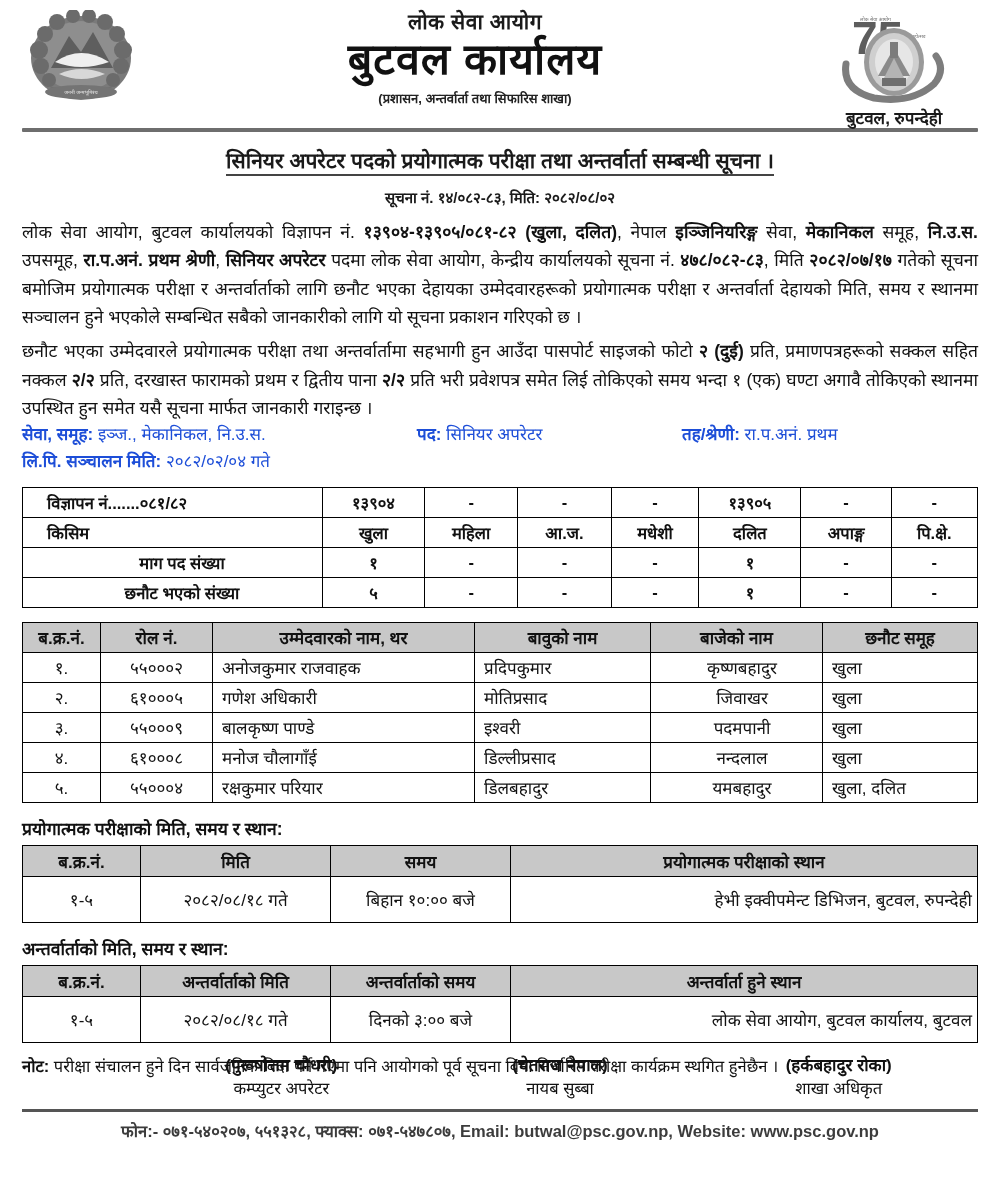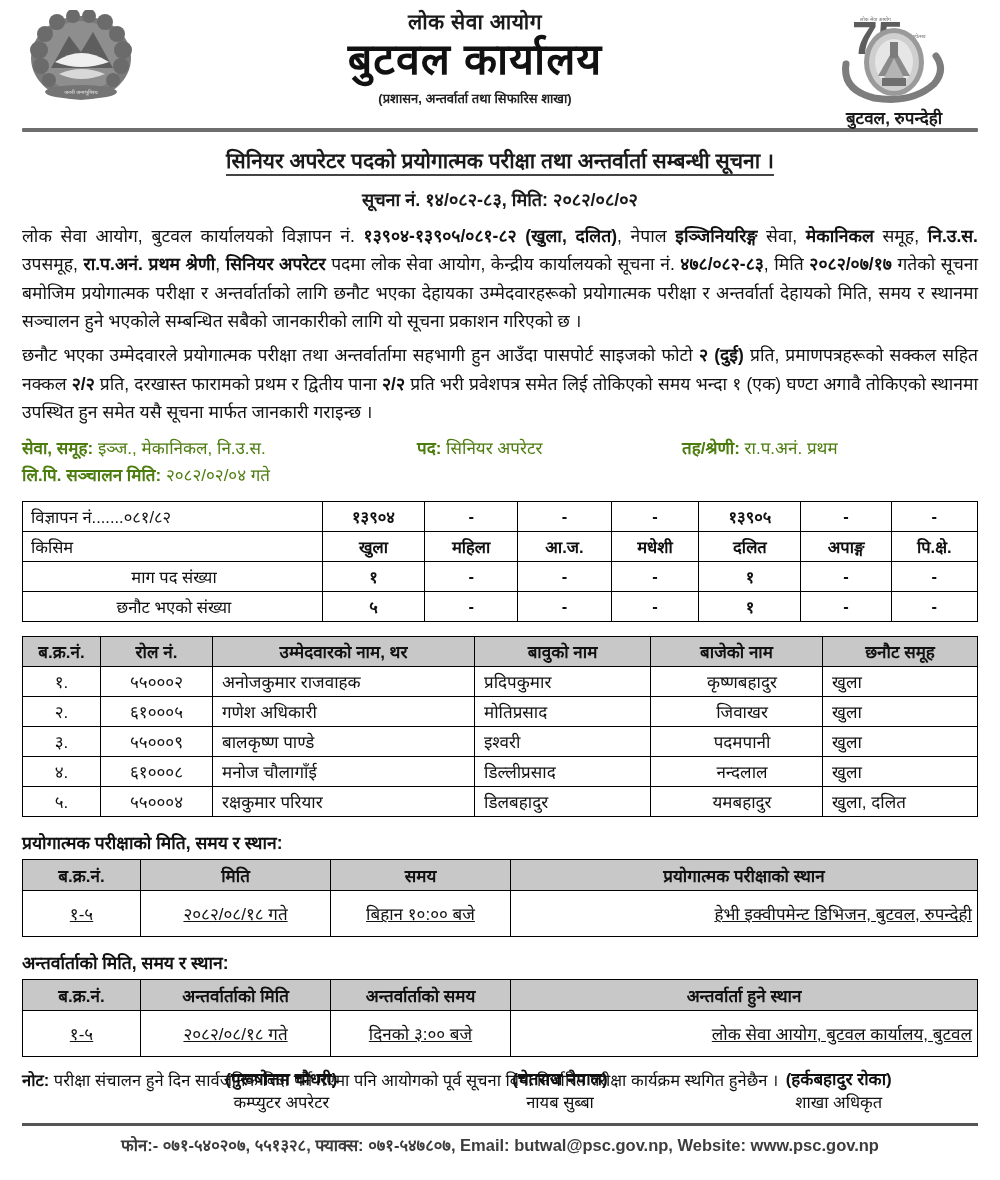--- a/index.html
+++ b/index.html
@@ -94,43 +94,43 @@
     font-weight: bold;
     margin-top: 14px;
     color: #1a1a1a;
   }
   .doc-title span {
     border-bottom: 2px solid #444;
     padding-bottom: 2px;
   }
   .notice-no {
     text-align: center;
-    font-size: 18px;
+    font-size: 15px;
     font-weight: bold;
     margin-top: 13px;
     color: #1a1a1a;
   }
 
   
   .para {
     font-size: 17.5px;
     line-height: 1.62;
     text-align: justify;
     margin-top: 11px;
     color: #111;
   }
   .para.p2 { margin-top: 6px; }
   .b { font-weight: bold; }
 
   
   .meta {
-    margin-top: 10px;
+    margin-top: 0;
     font-size: 17px;
     line-height: 1.55;
-    color: #4d7c0f;
+    color: #1d4ed8;
   }
   .meta-row { display: flex; }
   .meta-c1 { width: 395px; flex: 0 0 395px; }
   .meta-c2 { width: 265px; flex: 0 0 265px; }
   .meta-c3 { flex: 1 1 auto; }
 
   
   table {
     border-collapse: collapse;
     width: 100%;
@@ -139,22 +139,22 @@
   }
   table td, table th {
     border: 1px solid #000;
     padding: 3px 5px;
     vertical-align: middle;
   }
   .t-ad { margin-top: 12px; }
   .t-ad td { height: 29px; }
   .t-ad .lbl {
     text-align: left;
-    font-weight: normal;
-    padding-left: 8px;
+    font-weight: bold;
+    padding-left: 24px;
     width: 300px;
   }
   .t-ad .lbl.ctr { text-align: center; }
   .t-ad .val { text-align: center; font-weight: bold; }
 
   .t-cand { margin-top: 14px; }
   .t-cand th {
     background: #c8c8c8;
     font-weight: bold;
     text-align: center;
@@ -180,21 +180,20 @@
     background: #c8c8c8;
     font-weight: bold;
     text-align: center;
     height: 31px;
     font-size: 17px;
   }
   .t-sched td {
     height: 46px;
     font-size: 17px;
     text-align: center;
-    text-decoration: underline;
   }
   .t-sched td.s-sn { width: 118px; }
   .t-sched td.s-date { width: 190px; }
   .t-sched td.s-time { width: 180px; }
   .t-sched td.s-venue { text-align: right; padding-left: 10px; }
 
   
   .note {
     font-size: 16.5px;
     line-height: 1.5;

